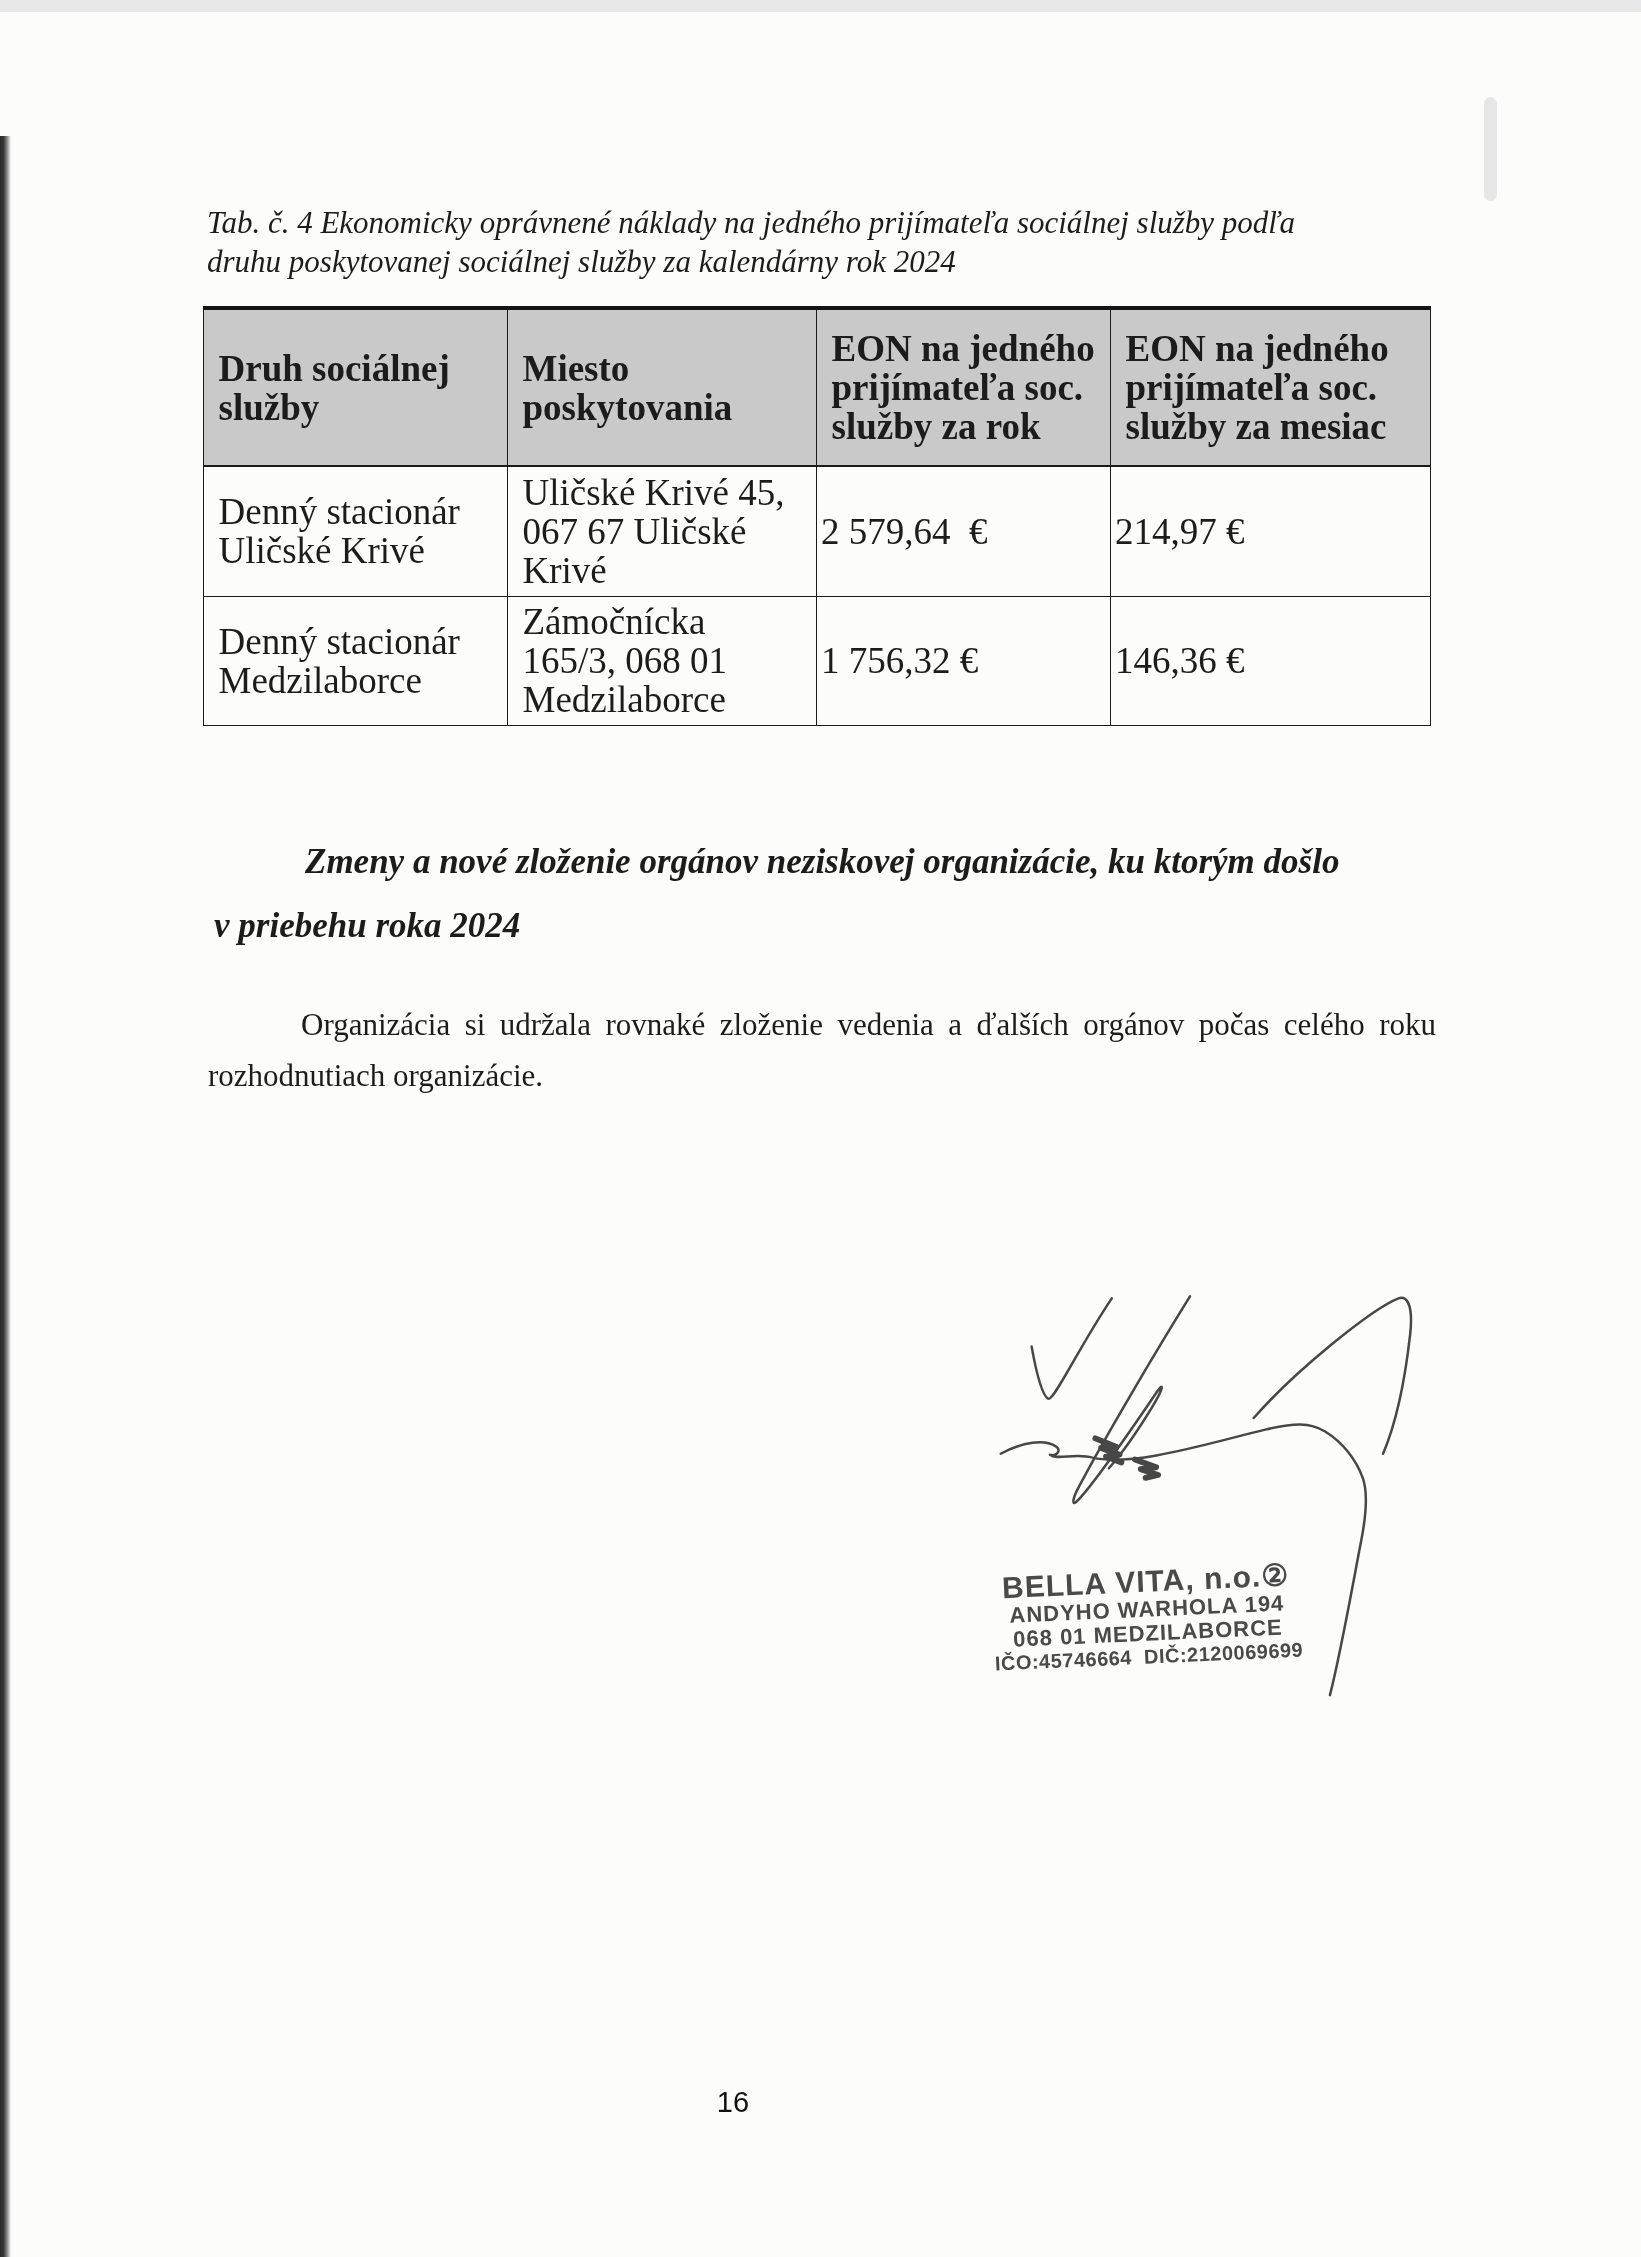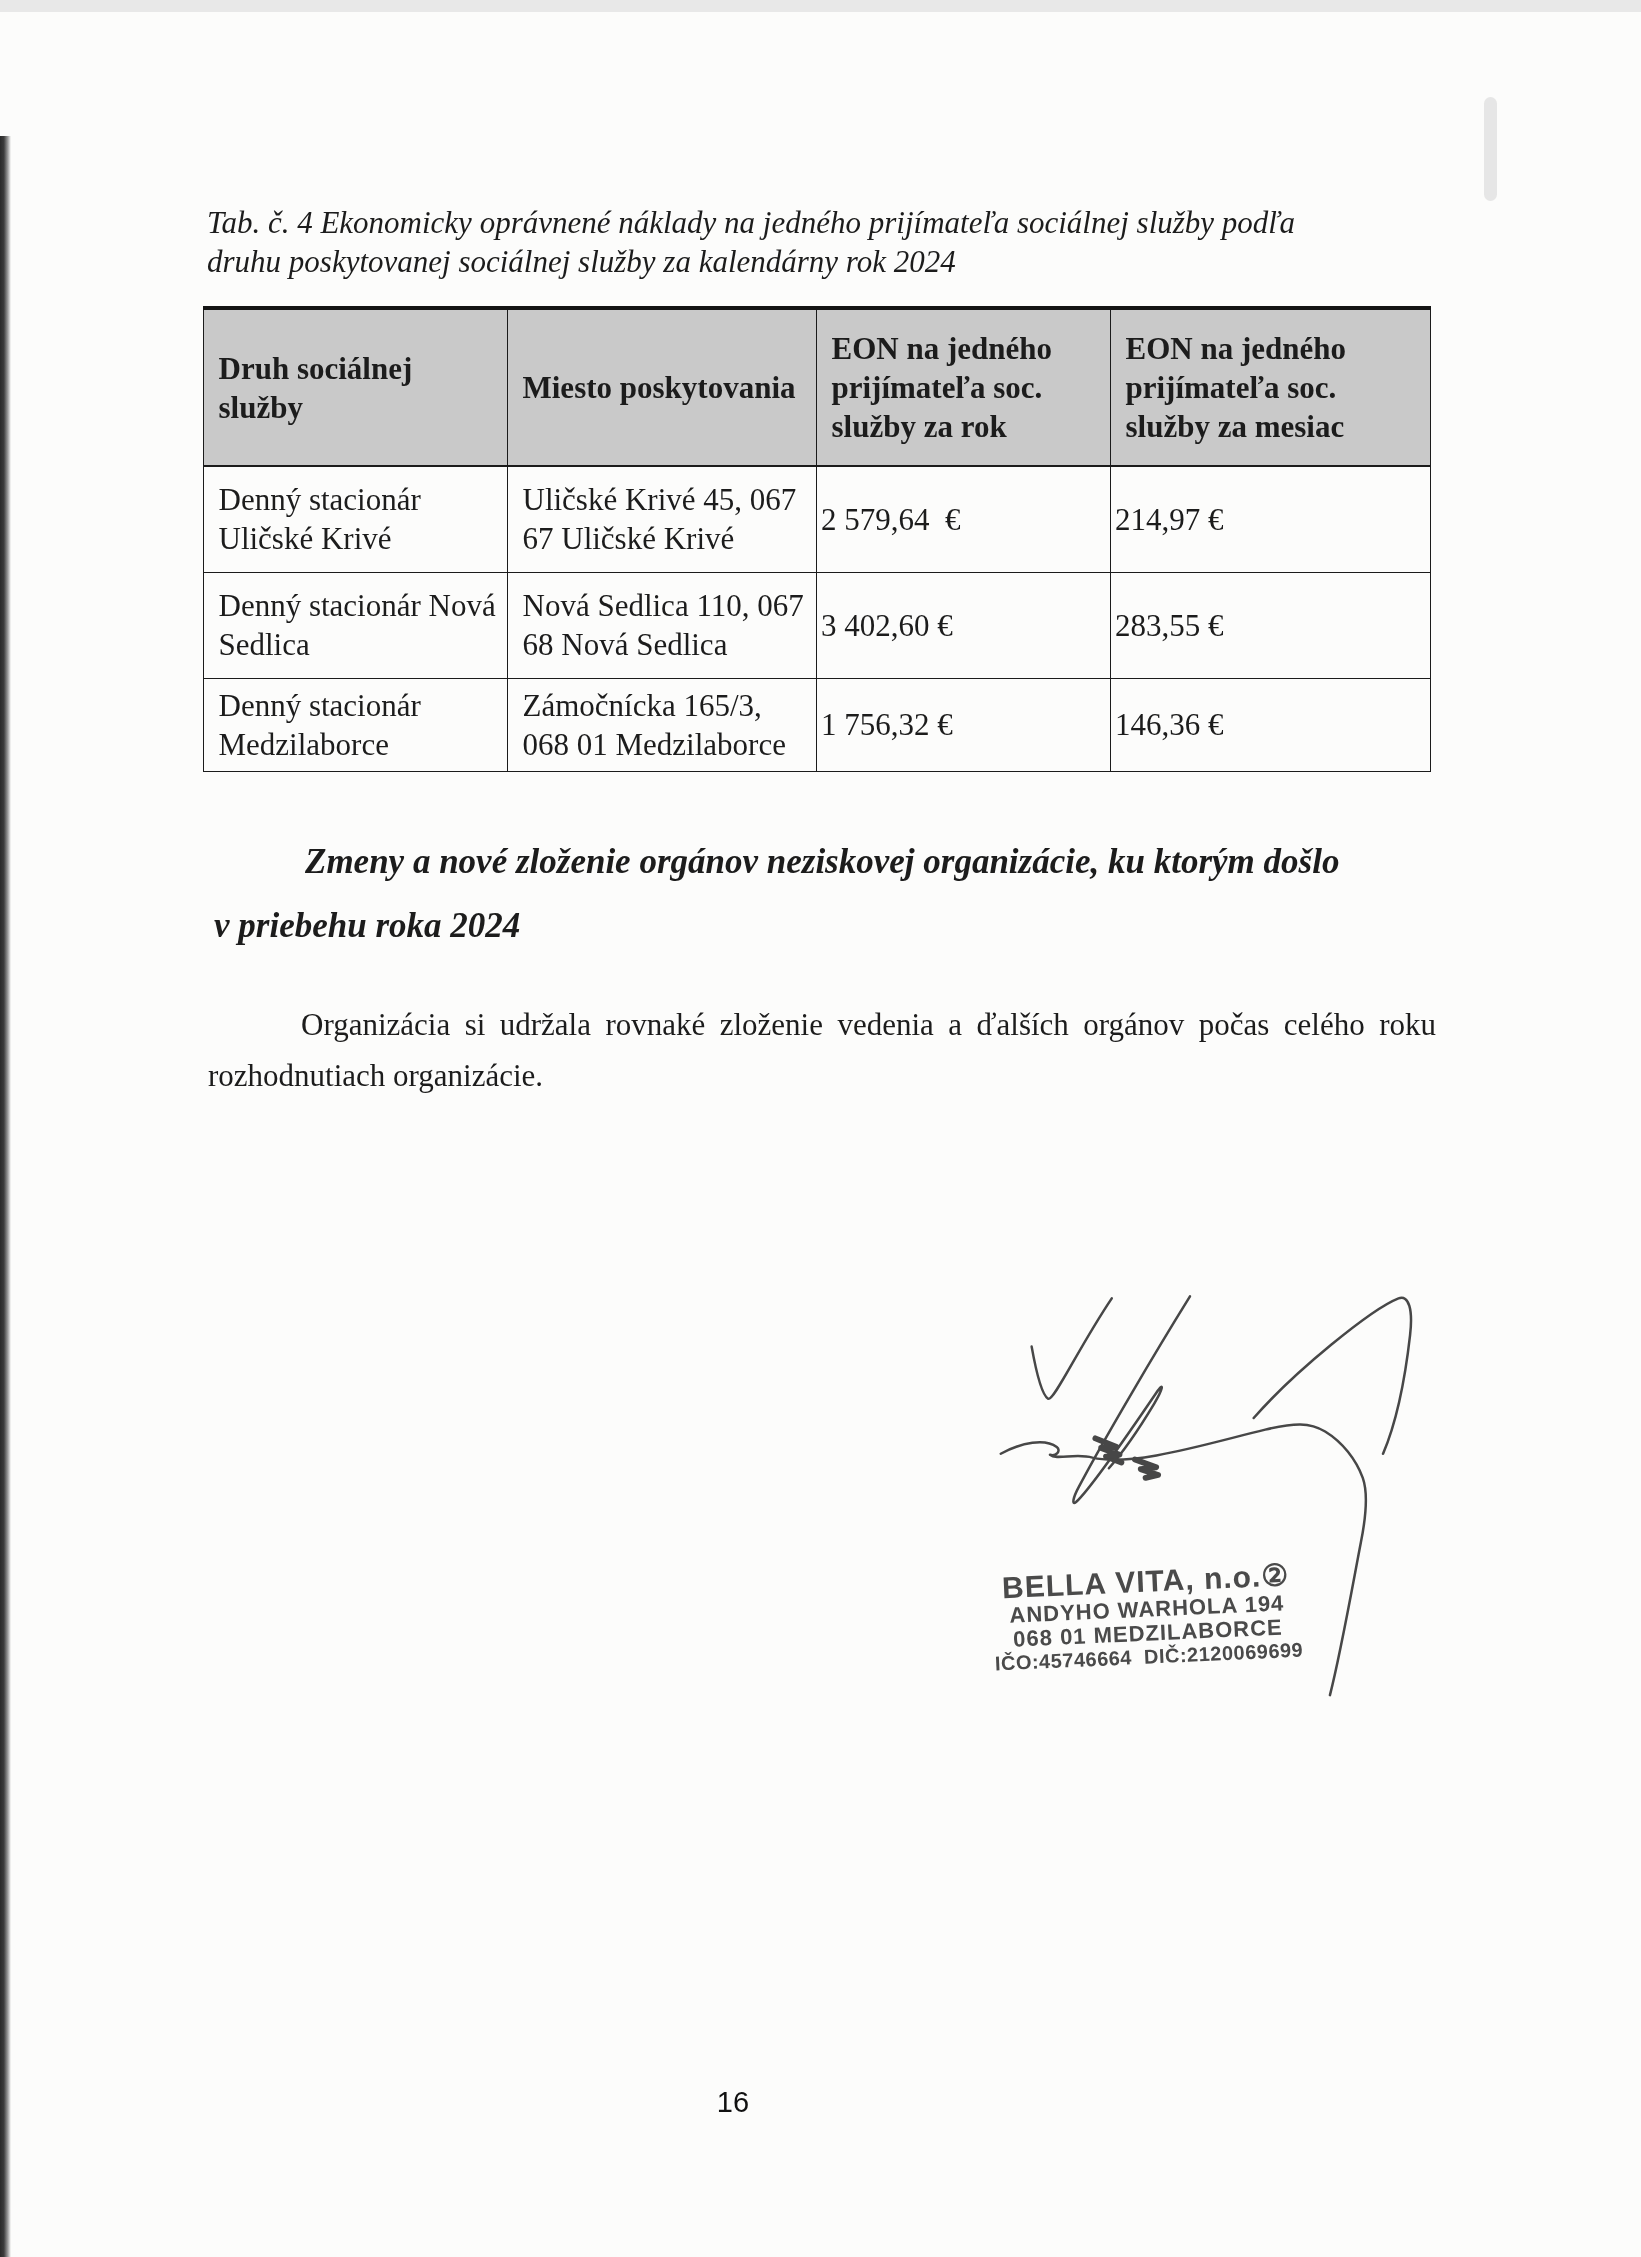--- a/index.html
+++ b/index.html
@@ -22,21 +22,21 @@
     background:#dddddd;border-radius:6.8px;opacity:.7;
   }
   .caption{
     position:absolute;left:207px;top:191px;width:1246px;
     font-style:italic;font-size:31px;line-height:39px;
   }
   .caption span{display:block;}
   table.eon{
     position:absolute;left:203px;top:294px;
     border-collapse:collapse;table-layout:fixed;
-    font-size:31px;line-height:39px;
+    font-size:37px;line-height:39px;
   }
   table.eon col.c1{width:304px;} table.eon col.c2{width:309px;}
   table.eon col.c3{width:294px;} table.eon col.c4{width:320px;}
   table.eon th,table.eon td{
     border:1.9px solid #1b1b1b;vertical-align:middle;
     font-weight:normal;text-align:left;box-sizing:border-box;
   }
   table.eon th{
     background:#c9c9c9;font-weight:bold;
     height:158px;padding:7.7px 9.7px 7.7px 14.5px;
@@ -103,26 +103,20 @@
         <th>EON na jedného prijímateľa soc. služby za mesiac</th>
       </tr>
     </thead>
     <tbody>
       <tr class="r1">
         <td>Denný stacionár Uličské Krivé</td>
         <td>Uličské Krivé 45, 067 67 Uličské Krivé</td>
         <td class="num">2 579,64 &nbsp;€</td>
         <td class="num">214,97 €</td>
       </tr>
-      <tr class="r2">
-        <td>Denný stacionár Nová Sedlica</td>
-        <td>Nová Sedlica 110, 067 68 Nová Sedlica</td>
-        <td class="num">3 402,60 €</td>
-        <td class="num">283,55 €</td>
-      </tr>
       <tr class="r3">
         <td>Denný stacionár Medzilaborce</td>
         <td>Zámočnícka 165/3, 068 01 Medzilaborce</td>
         <td class="num">1 756,32 €</td>
         <td class="num">146,36 €</td>
       </tr>
     </tbody>
   </table>
 
   <div class="heading">

